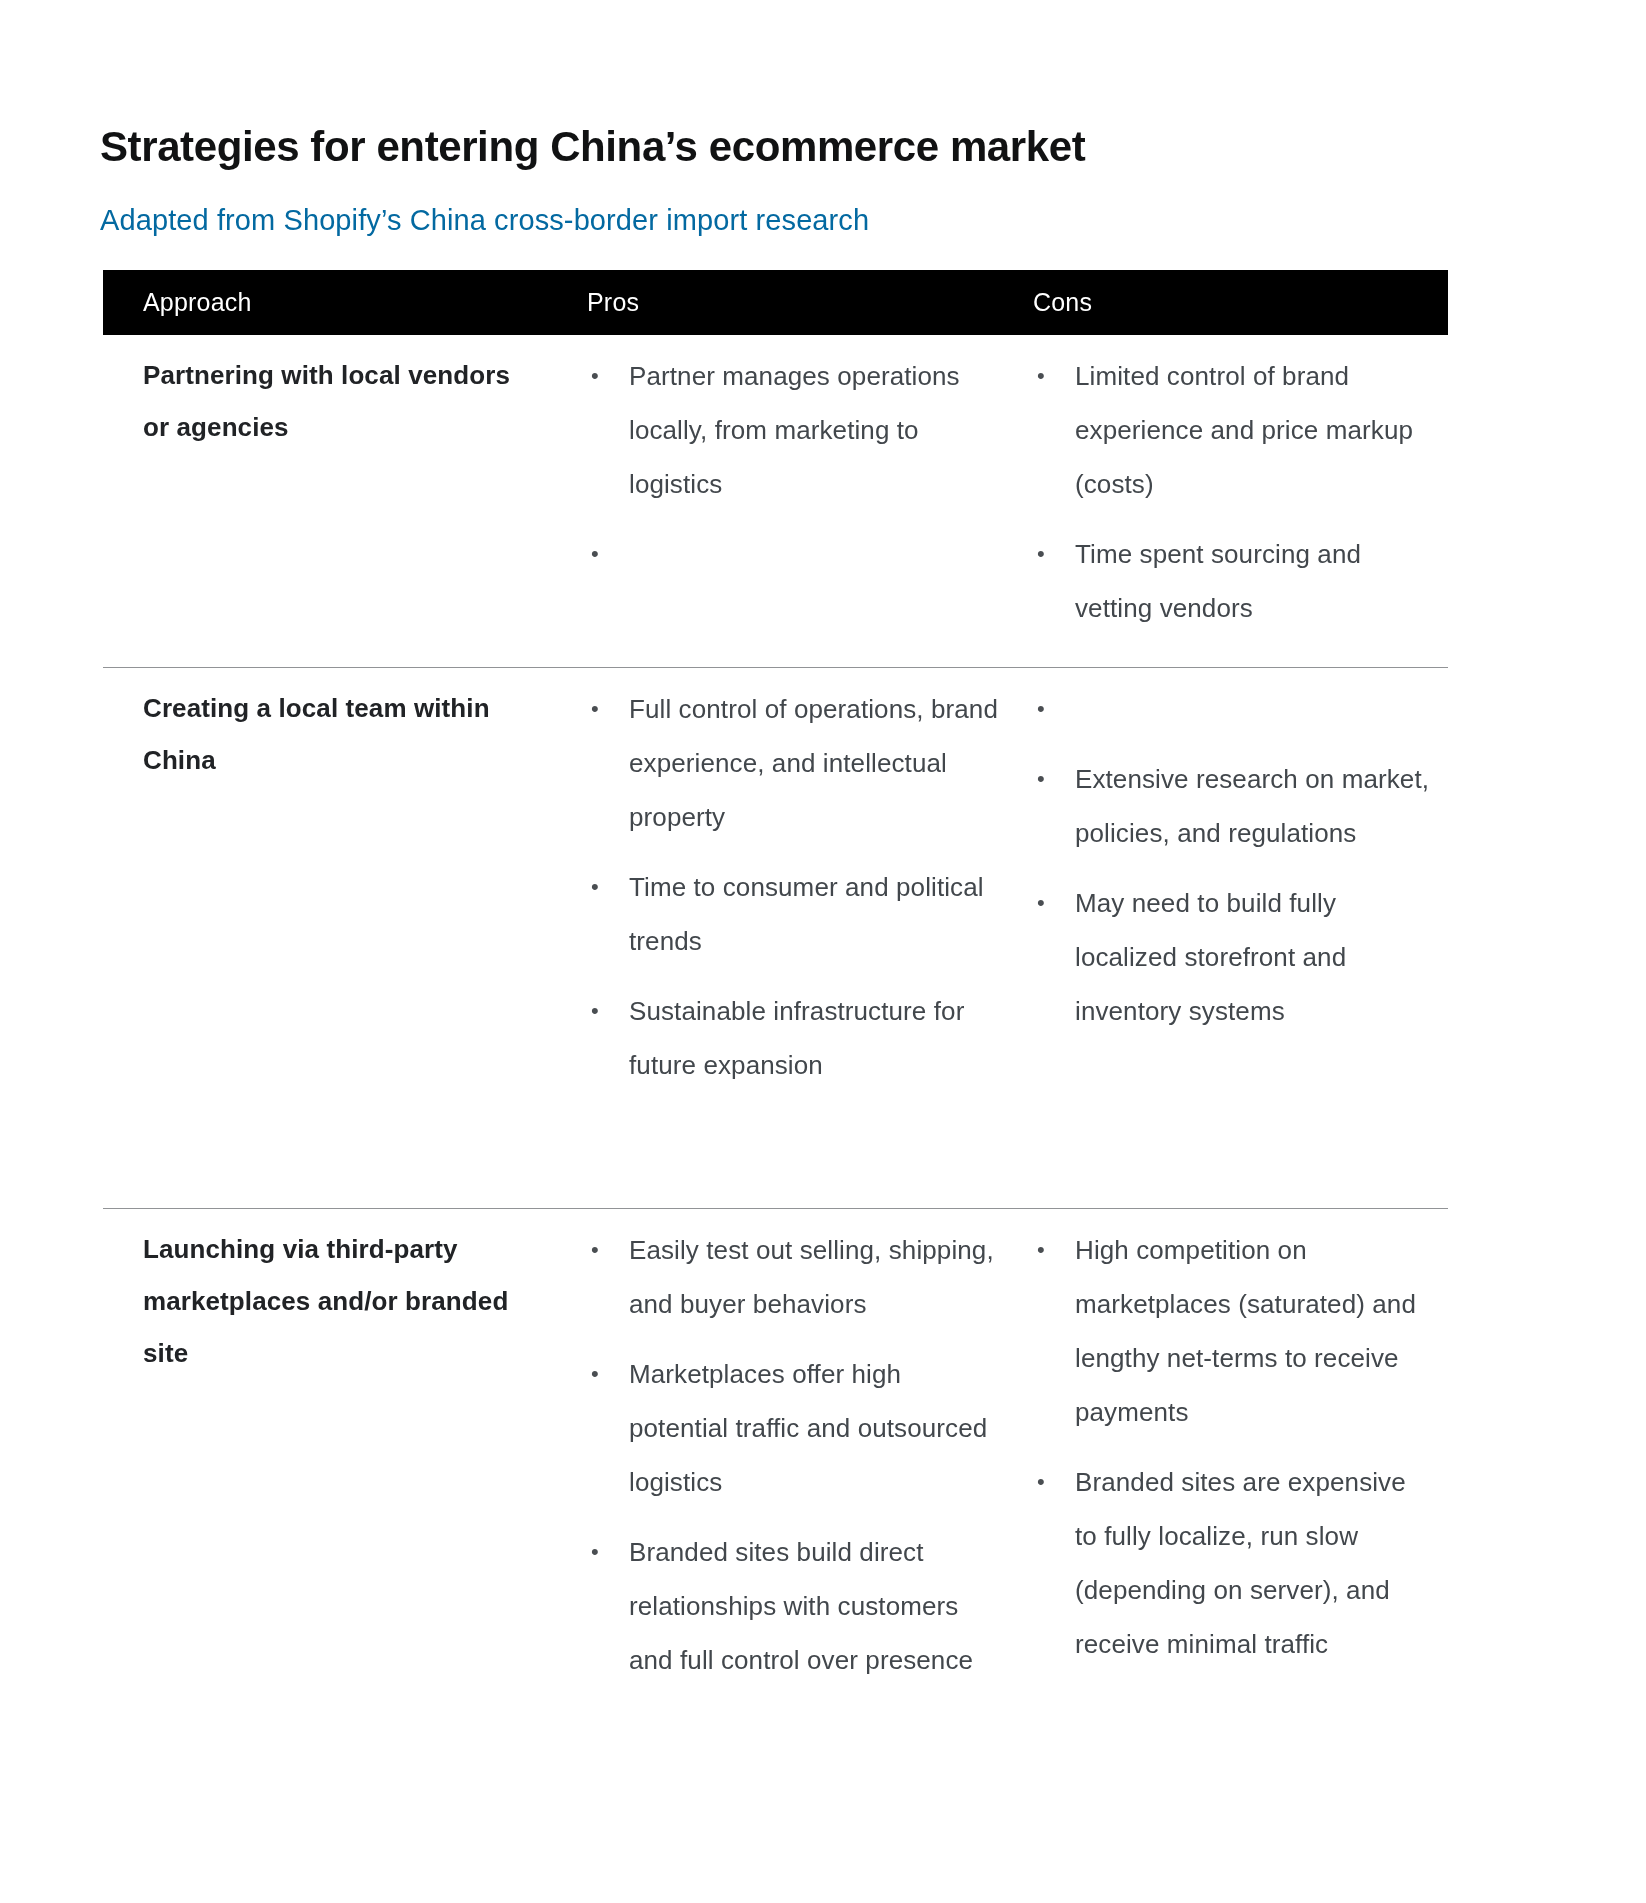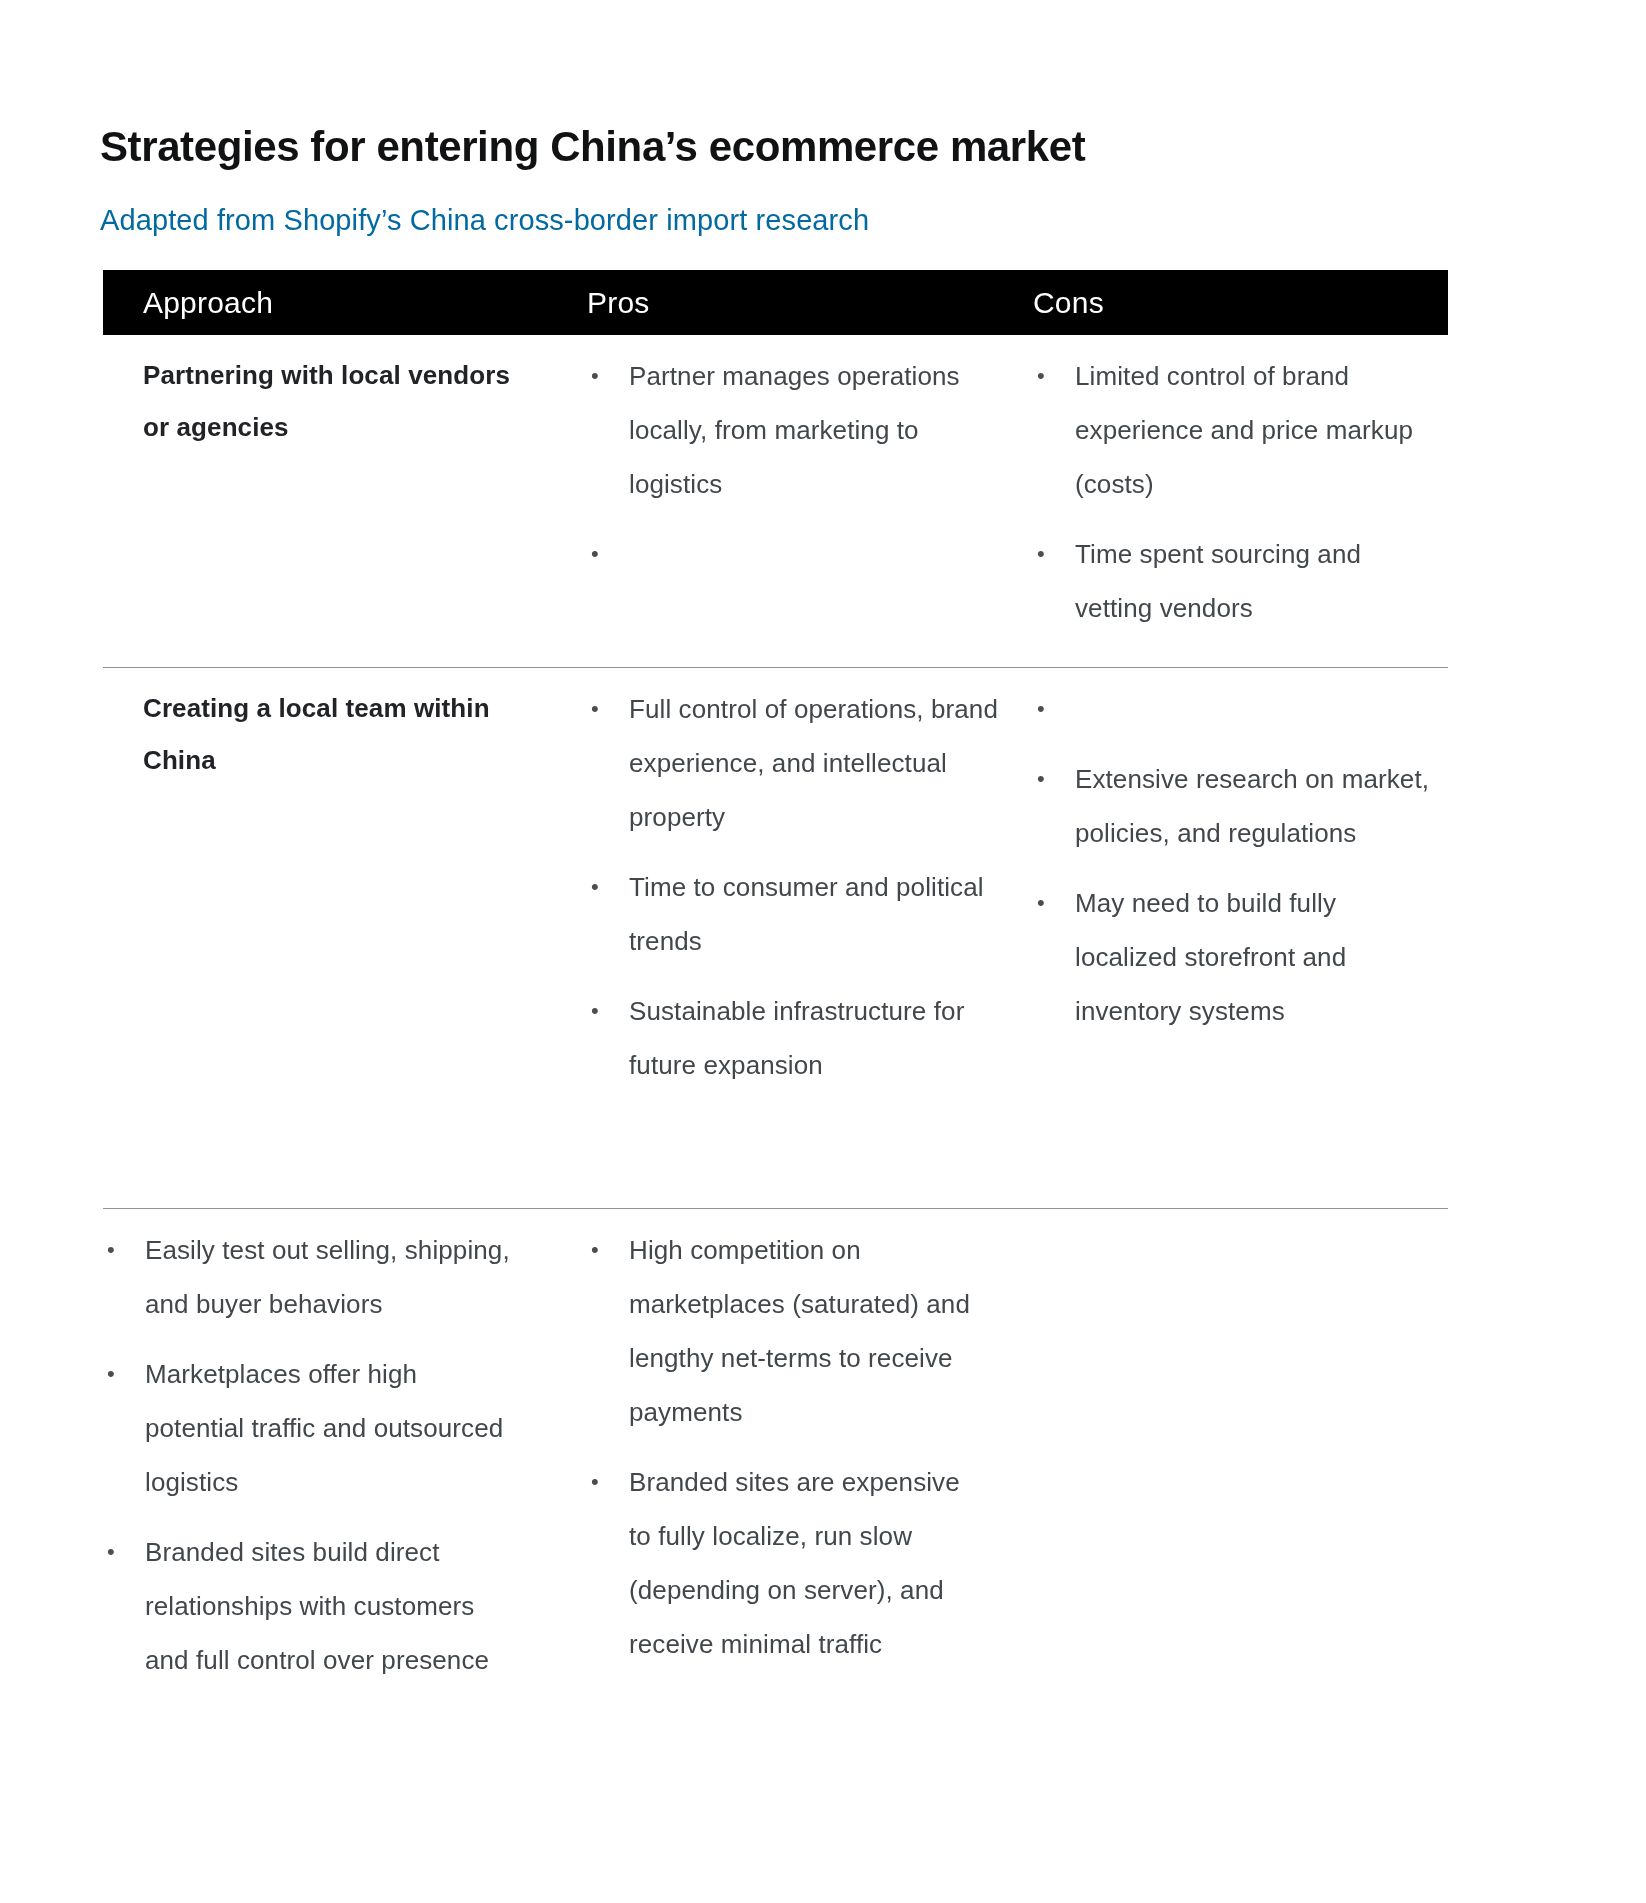--- a/index.html
+++ b/index.html
@@ -15,21 +15,21 @@
   .page-subtitle{
     position:absolute;left:100px;top:174px;
     font-size:29px;font-weight:400;color:#0369a1;line-height:34px;letter-spacing:0.1px;
   }
   .table{
     position:absolute;left:103px;top:270px;width:1345px;
   }
   .table-header{
     display:grid;grid-template-columns:484px 446px 415px;
     background:#000000;height:65px;align-items:center;
-    color:#ffffff;font-size:30px;font-weight:400;letter-spacing:0.2px;
+    color:#ffffff;font-size:25px;font-weight:400;letter-spacing:0.2px;
   }
   .th-approach{padding-left:40px;}
   .table-body{display:block;}
   .table-row{
     display:grid;grid-template-columns:484px 446px 415px;
   }
   .table-row + .table-row{border-top:1px solid #919396;}
   .table-row:nth-child(1){min-height:332px;}
   .table-row:nth-child(2){min-height:540px;}
   .table-row:nth-child(3){min-height:583px;}
@@ -113,20 +113,23 @@
             <span class="bullet">•</span>
             <span class="bullet-text">Extensive research on market, policies, and regulations</span>
           </div>
           <div class="bullet-item">
             <span class="bullet">•</span>
             <span class="bullet-text">May need to build fully localized storefront and inventory systems</span>
           </div>
         </div>
       </div>
       <div class="table-row">
+        <div class="cell cell-approach">
+          <div class="approach-text">Launching via third-party marketplaces and/or branded site</div>
+        </div>
         <div class="cell cell-pros">
           <div class="bullet-item">
             <span class="bullet">•</span>
             <span class="bullet-text">Easily test out selling, shipping, and buyer behaviors</span>
           </div>
           <div class="bullet-item">
             <span class="bullet">•</span>
             <span class="bullet-text">Marketplaces offer high potential traffic and outsourced logistics</span>
           </div>
           <div class="bullet-item">

